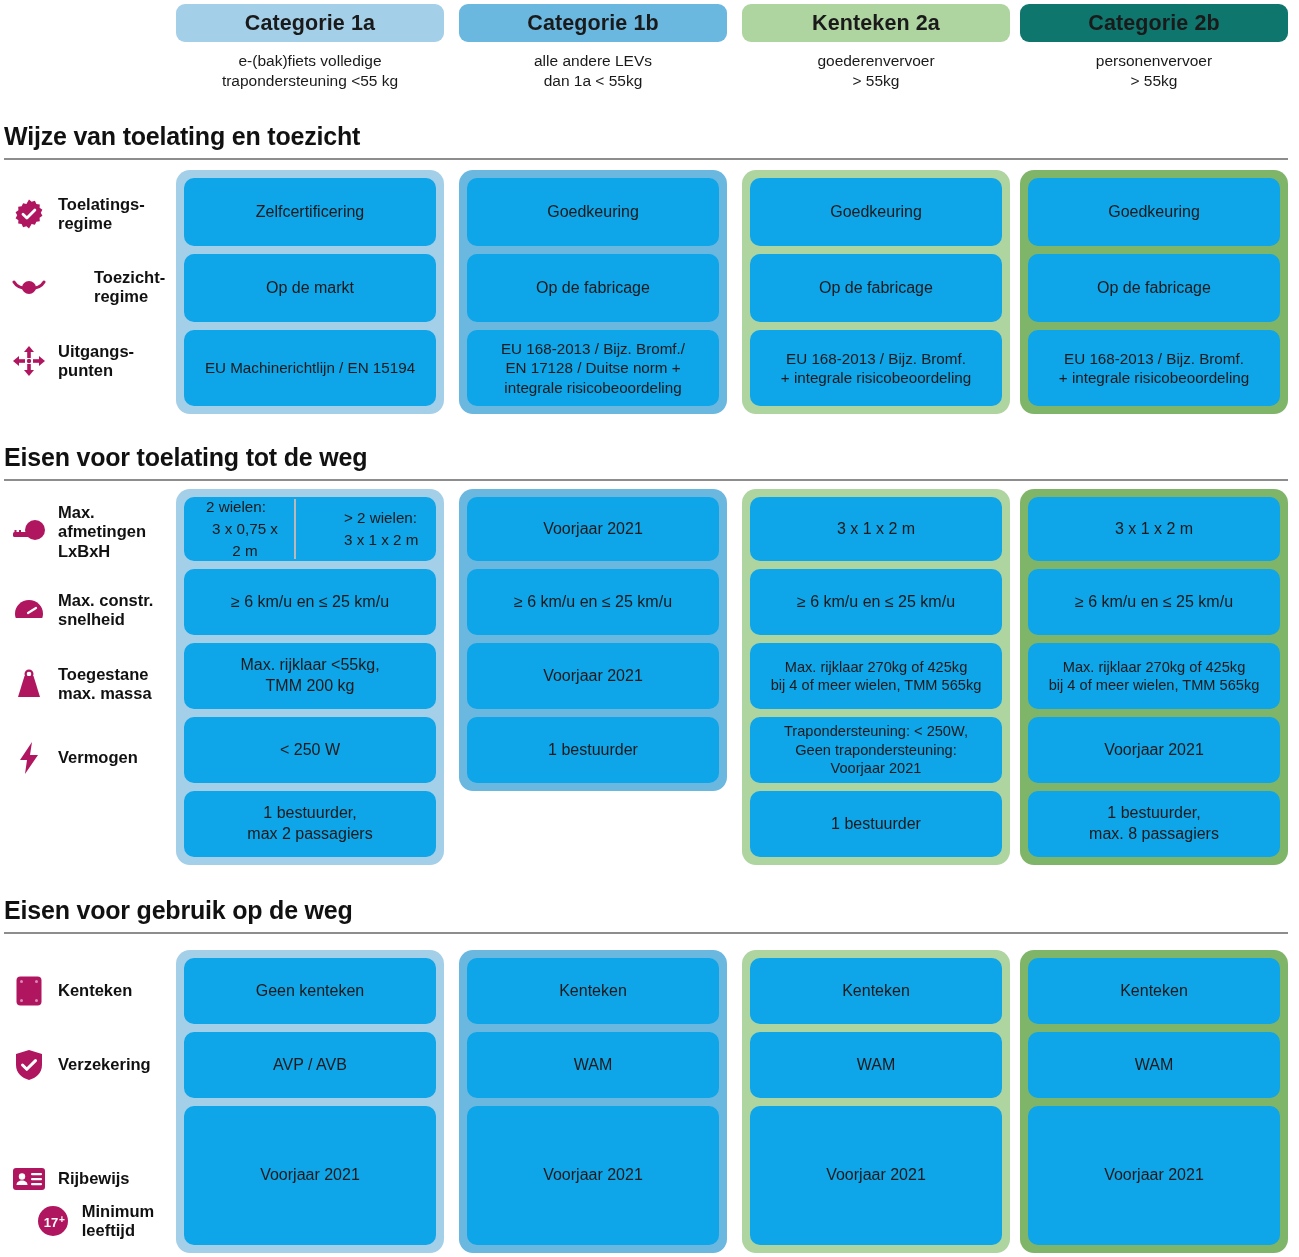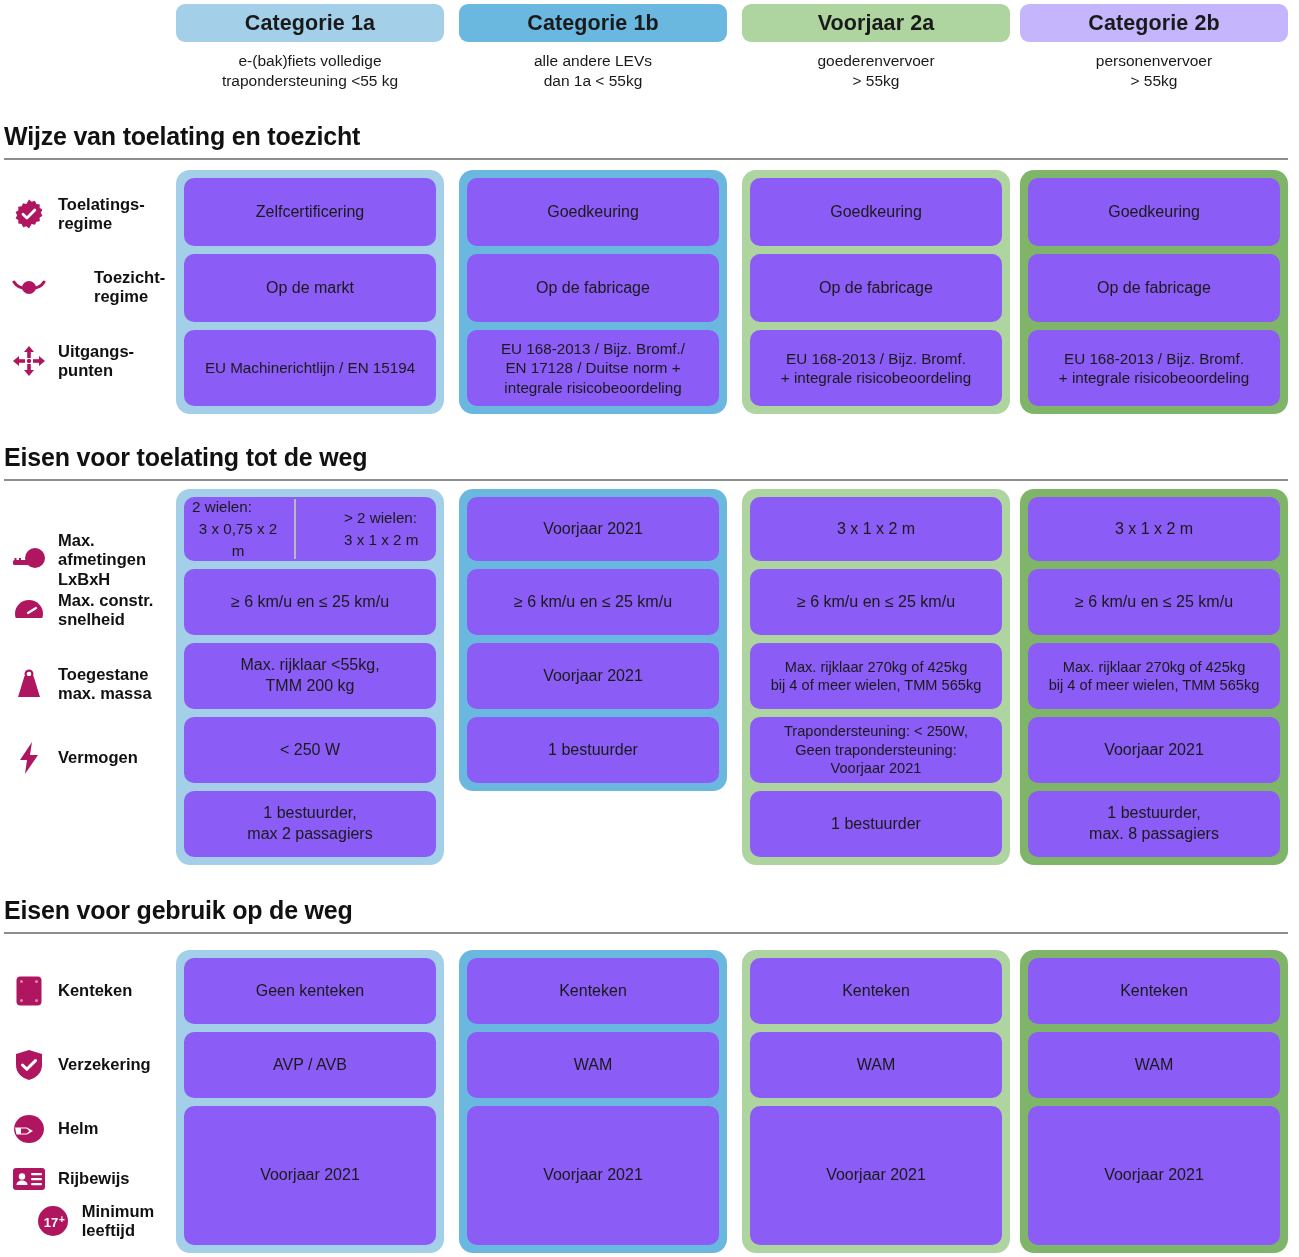--- a/index.html
+++ b/index.html
@@ -40,26 +40,26 @@
     position:absolute;left:4px;width:1284px;height:2px;
     background:#8d8d8d;
   }
 
   
   .group{
     position:absolute;width:268px;border-radius:14px;
     box-sizing:border-box;padding:8px;
   }
   .cell{
-    background:#8b5cf6;border-radius:10px;
+    background:#0ea5e9;border-radius:10px;
     box-sizing:border-box;
     display:flex;align-items:center;justify-content:center;
     text-align:center;
     font-size:16px;line-height:1.3;color:#1a1a1a;
-    padding:4px 0;
+    padding:4px 14px;
     margin-bottom:8px;
   }
   .cell:last-child{margin-bottom:0;}
   .cell.small{font-size:15.2px;line-height:1.28;}
   .cell.tiny{font-size:14.6px;line-height:1.26;}
 
   
   .split{display:flex;align-items:stretch;justify-content:center;width:100%;}
   .split-half{
     flex:1;display:flex;flex-direction:column;align-items:center;justify-content:center;
@@ -101,28 +101,28 @@
     <div class="col-head" style="left:459px;">
       <div class="col-pill" style="background:#6ab7e0;">
         <span>Categorie 1b</span>
       </div>
       <div class="col-sub" style="white-space:pre-line;">alle andere LEVs
 dan 1a &lt; 55kg</div>
     </div>
 
     <div class="col-head" style="left:742px;">
       <div class="col-pill" style="background:#aed4a0;">
-        <span>Voorjaar 2a</span>
+        <span>Kenteken 2a</span>
       </div>
       <div class="col-sub" style="white-space:pre-line;">goederenvervoer
 &gt; 55kg</div>
     </div>
 
     <div class="col-head" style="left:1020px;">
-      <div class="col-pill" style="background:#c4b5fd;">
+      <div class="col-pill" style="background:#0f766e;">
         <span>Categorie 2b</span>
       </div>
       <div class="col-sub" style="white-space:pre-line;">personenvervoer
 &gt; 55kg</div>
     </div>
   </div>
 
   <div class="sec-title" style="top:122px;">Wijze van toelating en toezicht</div>
   <div class="sec-rule" style="top:158px;"></div>
 
@@ -192,21 +192,21 @@
   <div class="group" style="left:1020px;top:170px;background:#7fb568;">
     <div class="cell" style="height:68px;white-space:pre-line;">Goedkeuring</div>
     <div class="cell" style="height:68px;white-space:pre-line;">Op de fabricage</div>
     <div class="cell small" style="height:76px;white-space:pre-line;">EU 168-2013 / Bijz. Bromf.
 + integrale risicobeoordeling</div>
   </div>
 
   <div class="sec-title" style="top:443px;">Eisen voor toelating tot de weg</div>
   <div class="sec-rule" style="top:479px;"></div>
 
-  <div class="rail-row" style="top:528px;height:64px;">
+  <div class="rail-row" style="top:500px;height:64px;">
     <span class="ic">
       <svg width="34" height="26" viewBox="0 0 34 26">
           <g fill="#b0165f">
             <circle cx="23" cy="11" r="10"></circle>
             <rect x="1" y="13" width="22" height="5" rx="1.5"></rect>
             <rect x="2.5" y="11" width="2" height="3"></rect>
             <rect x="7" y="11" width="2" height="3"></rect>
           </g>
           <circle cx="23" cy="11" r="3" fill="#fff" opacity="0.0"></circle>
         </svg>
@@ -319,30 +319,20 @@
   <div class="rail-row" style="top:1042px;height:46px;">
     <span class="ic">
       <svg width="30" height="32" viewBox="0 0 30 32">
           <path d="M15 1l13 4v11c0 8-6 13-13 15C8 29 2 24 2 16V5z" fill="#b0165f"></path>
           <path d="M8.5 16l4.3 4.3L21.5 11.6" stroke="#fff" stroke-width="3" fill="none" stroke-linecap="round" stroke-linejoin="round"></path>
         </svg>
     </span>
     <span class="rl" style="white-space:pre-line;">Verzekering</span>
   </div>
 
-  <div class="rail-row" style="top:1107px;height:44px;">
-    <span class="ic">
-      <svg width="32" height="30" viewBox="0 0 32 30">
-          <path d="M16 1C7.7 1 1 7.2 1 15c0 7.8 6.7 14 15 14s15-6.2 15-14C31 7.2 24.3 1 16 1z" fill="#b0165f"></path>
-          <path d="M2 13.5h12l6 3.5-6 3.5H3.5z" fill="#fff"></path>
-          <path d="M8 14.5h5.5l3 2.5-3 2.5H8z" fill="#b0165f"></path>
-        </svg>
-    </span>
-    <span class="rl" style="white-space:pre-line;">Helm</span>
-  </div>
 
   <div class="rail-row" style="top:1157px;height:44px;">
     <span class="ic">
       <svg width="34" height="24" viewBox="0 0 34 24">
           <rect x="1" y="1" width="32" height="22" rx="3" fill="#b0165f"></rect>
           <circle cx="10" cy="9.5" r="3.2" fill="#fff"></circle>
           <path d="M4.5 18c0-3 2.5-4.6 5.5-4.6S15.5 15 15.5 18z" fill="#fff"></path>
           <g fill="#fff">
             <rect x="19" y="6" width="11" height="2.2" rx="1"></rect>
             <rect x="19" y="11" width="11" height="2.2" rx="1"></rect>

